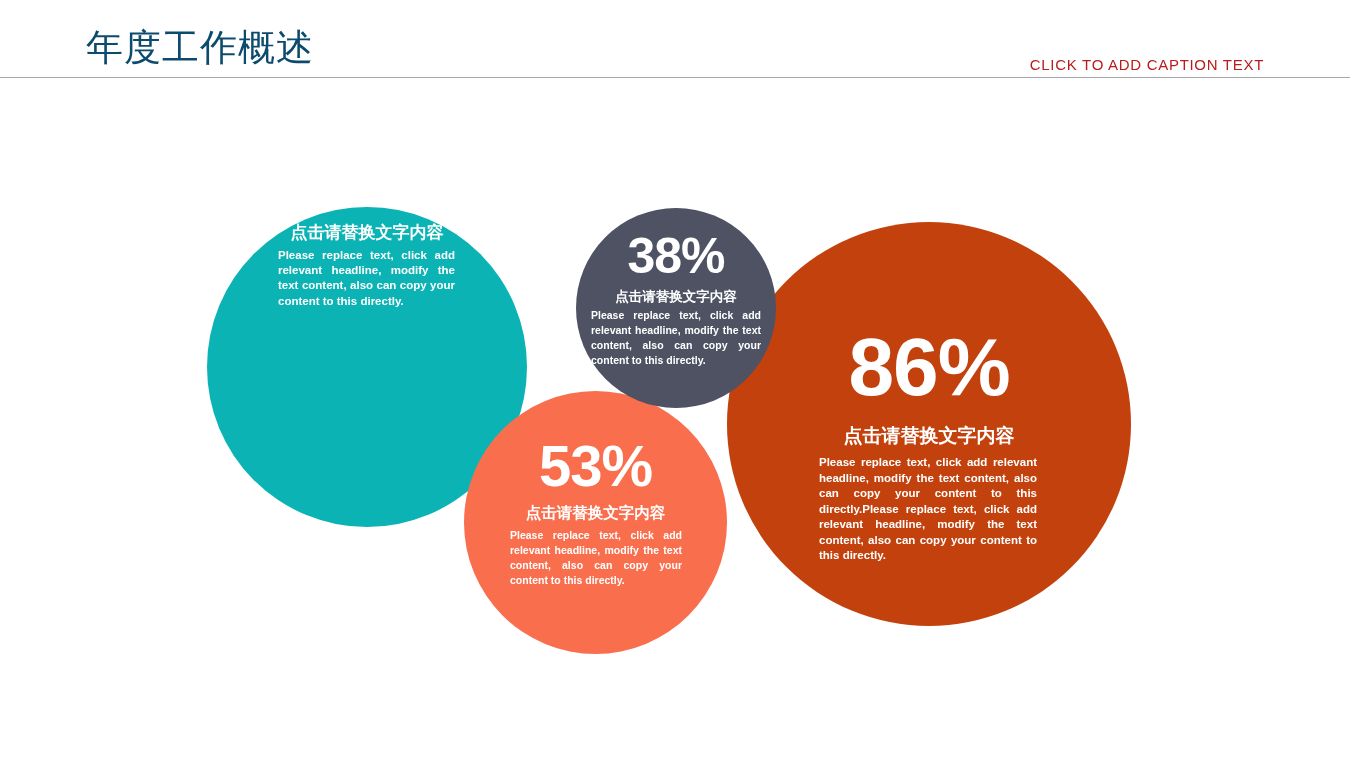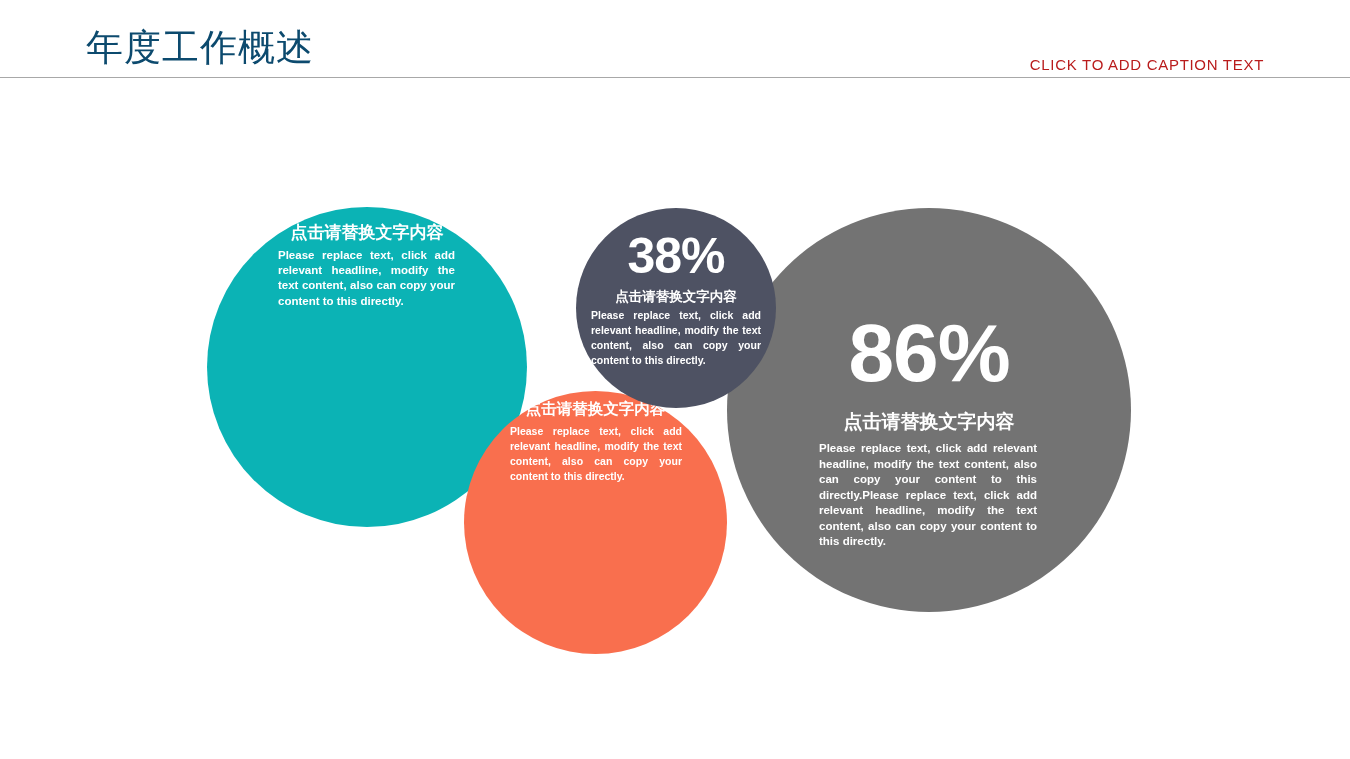--- a/index.html
+++ b/index.html
@@ -142,24 +142,24 @@
   #circle-53 .body {
     font-size: 10.5px;
     line-height: 15px;
     width: 172px;
     margin: 4px auto 0 46px;
   }
 
   
   #circle-86 {
     left: 727px;
-    top: 208px;
+    top: 222px;
     width: 404px;
     height: 404px;
-    background: #737373;
+    background: #c2410c;
     z-index: 2;
   }
   #circle-86 .pct {
     font-size: 82px;
     margin-top: 104px;
   }
   #circle-86 .headline {
     font-size: 19px;
     margin-top: 15px;
   }
@@ -186,20 +186,21 @@
     <span class="body">Please replace text, click add relevant headline, modify the text content, also can copy your content to this directly.</span>
   </div>
 
   <div class="circle" id="circle-86">
     <span class="pct">86%</span>
     <span class="headline">点击请替换文字内容</span>
     <span class="body">Please replace text, click add relevant headline, modify the text content, also can copy your content to this directly.Please replace text, click add relevant headline, modify the text content, also can copy your content to this directly.</span>
   </div>
 
   <div class="circle" id="circle-53">
+    <span class="pct">53%</span>
     <span class="headline">点击请替换文字内容</span>
     <span class="body">Please replace text, click add relevant headline, modify the text content, also can copy your content to this directly.</span>
   </div>
 
   <div class="circle" id="circle-38">
     <span class="pct">38%</span>
     <span class="headline">点击请替换文字内容</span>
     <span class="body">Please replace text, click add relevant headline, modify the text content, also can copy your content to this directly.</span>
   </div>
 

